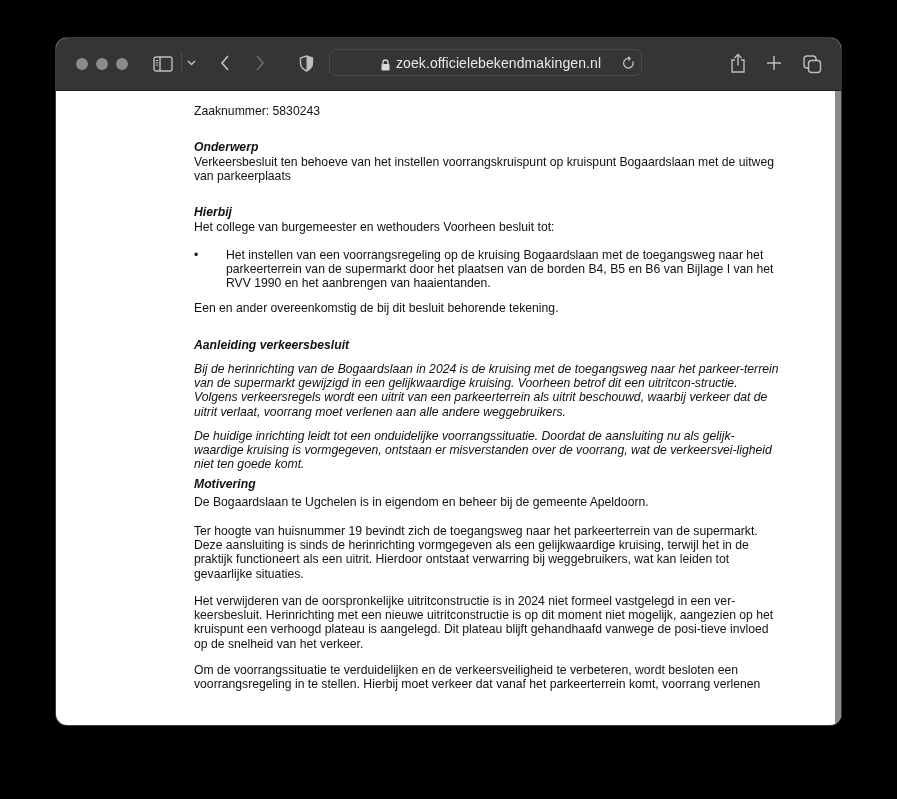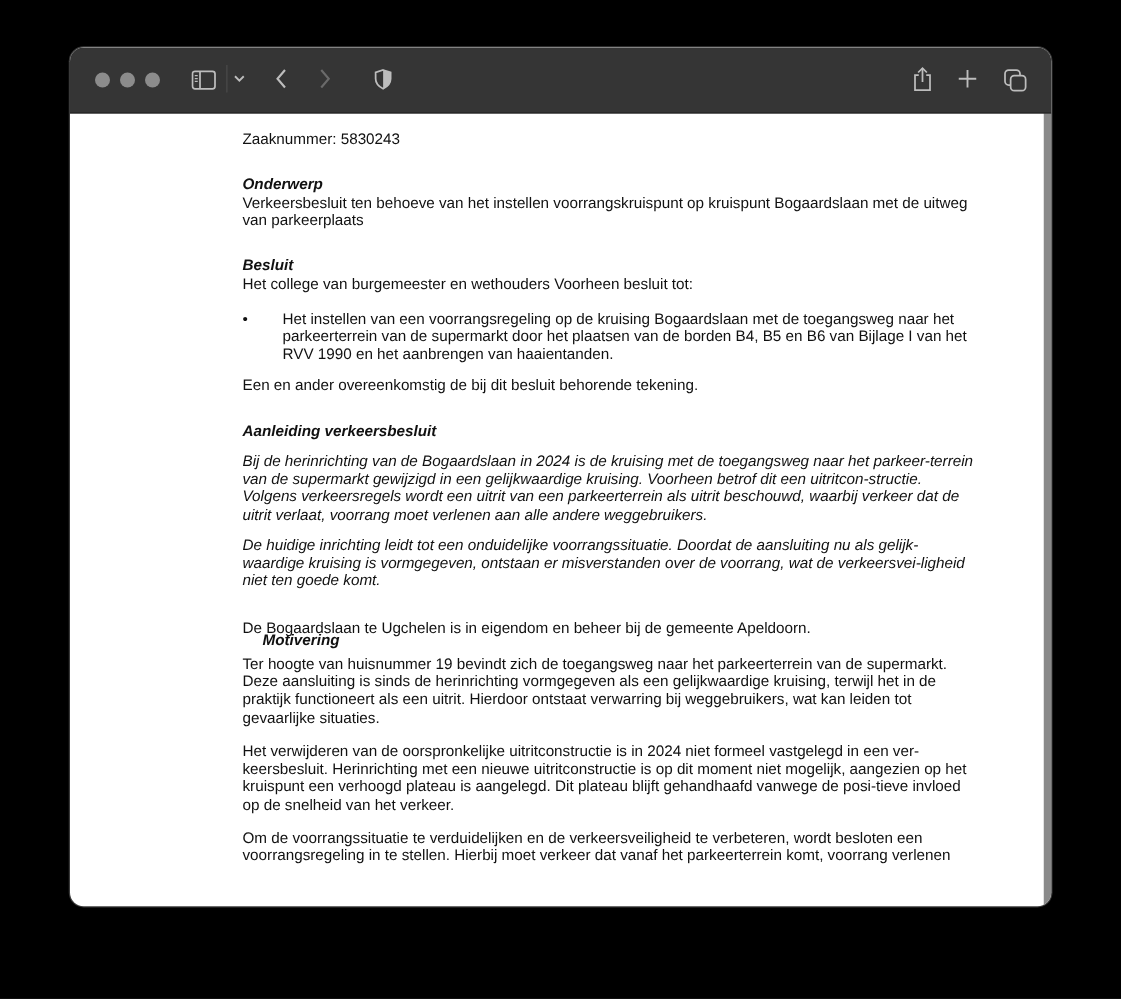--- a/index.html
+++ b/index.html
@@ -144,20 +144,35 @@
         <polyline points="2,1 8,8 2,15" fill="none" stroke="#6a6a6a" stroke-width="1.7"></polyline>
       </svg>
     </div>
     <div class="tb-icon" style="left:242px; top:16px; width:16px; height:18px;">
       <svg width="15" height="17" viewBox="0 0 15 17">
         <path d="M7.5 1 L13.5 3 L13.5 8 C13.5 12 10.5 14.5 7.5 16 C4.5 14.5 1.5 12 1.5 8 L1.5 3 Z" fill="none" stroke="#bdbdbd" stroke-width="1.4"></path>
         <path d="M7.5 1 L13.5 3 L13.5 8 C13.5 12 10.5 14.5 7.5 16 Z" fill="#bdbdbd"></path>
       </svg>
     </div>
 
+    <div class="urlbar">
+      <div class="lock">
+        <svg width="9" height="12" viewBox="0 0 9 12">
+          <path d="M2 5 V3.5 A2.5 2.5 0 0 1 7 3.5 V5" fill="none" stroke="#d8d8d8" stroke-width="1.3"></path>
+          <rect x="0.5" y="5" width="8" height="6.5" rx="1" fill="#d8d8d8"></rect>
+        </svg>
+      </div>
+      <span class="url-text">zoek.officielebekendmakingen.nl</span>
+      <div class="reload">
+        <svg width="13" height="14" viewBox="0 0 13 14">
+          <path d="M10.8 5.5 A4.8 4.8 0 1 1 7.5 2.6" fill="none" stroke="#bdbdbd" stroke-width="1.3"></path>
+          <polyline points="6.2,0.8 8.2,2.6 6.4,4.6" fill="none" stroke="#bdbdbd" stroke-width="1.3"></polyline>
+        </svg>
+      </div>
+    </div>
 
     <div class="tb-icon" style="left:673px; top:14px; width:18px; height:22px;">
       <svg width="16" height="20" viewBox="0 0 16 20">
         <path d="M5 7 H2 V19 H14 V7 H11" fill="none" stroke="#bdbdbd" stroke-width="1.4"></path>
         <line x1="8" y1="1.5" x2="8" y2="12.5" stroke="#bdbdbd" stroke-width="1.4"></line>
         <polyline points="4.5,5 8,1.5 11.5,5" fill="none" stroke="#bdbdbd" stroke-width="1.4"></polyline>
       </svg>
     </div>
     <div class="tb-icon" style="left:709px; top:16px; width:18px; height:18px;">
       <svg width="16" height="16" viewBox="0 0 16 16">
@@ -174,35 +189,35 @@
   </div>
 
   <div class="content">
     <div class="doc">
 
       <p style="position:absolute; top:13px; left:0; width:590px;">Zaaknummer: 5830243</p>
 
       <p class="h-it" style="position:absolute; top:49px; left:0;">Onderwerp</p>
       <p style="position:absolute; top:64px; left:0; width:590px;">Verkeersbesluit ten behoeve van het instellen voorrangskruispunt op kruispunt Bogaardslaan met de uitweg van parkeerplaats</p>
 
-      <p class="h-it" style="position:absolute; top:114px; left:0;">Besluit</p>
+      <p class="h-it" style="position:absolute; top:114px; left:0;">Hierbij</p>
       <p style="position:absolute; top:129px; left:0; width:590px;">Het college van burgemeester en wethouders Voorheen besluit tot:</p>
 
       <div class="bullet-row" style="position:absolute; top:157px; left:0; width:558px;">
         <span class="bullet-dot">•</span>
         <span>Het instellen van een voorrangsregeling op de kruising Bogaardslaan met de toegangsweg naar het parkeerterrein van de supermarkt door het plaatsen van de borden B4, B5 en B6 van Bijlage I van het RVV 1990 en het aanbrengen van haaientanden.</span>
       </div>
 
       <p style="position:absolute; top:210px; left:0; width:590px;">Een en ander overeenkomstig de bij dit besluit behorende tekening.</p>
 
       <p class="h-it" style="position:absolute; top:247px; left:0;">Aanleiding verkeersbesluit</p>
       <p class="it" style="position:absolute; top:271px; left:0; width:590px;">Bij de herinrichting van de Bogaardslaan in 2024 is de kruising met de toegangsweg naar het parkeer-terrein van de supermarkt gewijzigd in een gelijkwaardige kruising. Voorheen betrof dit een uitritcon-structie. Volgens verkeersregels wordt een uitrit van een parkeerterrein als uitrit beschouwd, waarbij verkeer dat de uitrit verlaat, voorrang moet verlenen aan alle andere weggebruikers.</p>
       <p class="it" style="position:absolute; top:338px; left:0; width:590px;">De huidige inrichting leidt tot een onduidelijke voorrangssituatie. Doordat de aansluiting nu als gelijk-waardige kruising is vormgegeven, ontstaan er misverstanden over de voorrang, wat de verkeersvei-ligheid niet ten goede komt.</p>
 
-      <p class="h-it" style="position:absolute; top:414px; left:0;margin-left:16px;">Motivering</p>
+      <p class="h-it" style="position:absolute; top:386px; left:0;">Motivering</p>
       <p style="position:absolute; top:404px; left:0; width:590px;">De Bogaardslaan te Ugchelen is in eigendom en beheer bij de gemeente Apeldoorn.</p>
       <p style="position:absolute; top:433px; left:0; width:590px;">Ter hoogte van huisnummer 19 bevindt zich de toegangsweg naar het parkeerterrein van de supermarkt. Deze aansluiting is sinds de herinrichting vormgegeven als een gelijkwaardige kruising, terwijl het in de praktijk functioneert als een uitrit. Hierdoor ontstaat verwarring bij weggebruikers, wat kan leiden tot gevaarlijke situaties.</p>
       <p style="position:absolute; top:503px; left:0; width:590px;">Het verwijderen van de oorspronkelijke uitritconstructie is in 2024 niet formeel vastgelegd in een ver-keersbesluit. Herinrichting met een nieuwe uitritconstructie is op dit moment niet mogelijk, aangezien op het kruispunt een verhoogd plateau is aangelegd. Dit plateau blijft gehandhaafd vanwege de posi-tieve invloed op de snelheid van het verkeer.</p>
       <p style="position:absolute; top:572px; left:0; width:590px;">Om de voorrangssituatie te verduidelijken en de verkeersveiligheid te verbeteren, wordt besloten een voorrangsregeling in te stellen. Hierbij moet verkeer dat vanaf het parkeerterrein komt, voorrang verlenen aan verkeer op de Bogaardslaan.</p>
 
     </div>
   </div>
 
   <div class="scrollbar"></div>
 </div>

